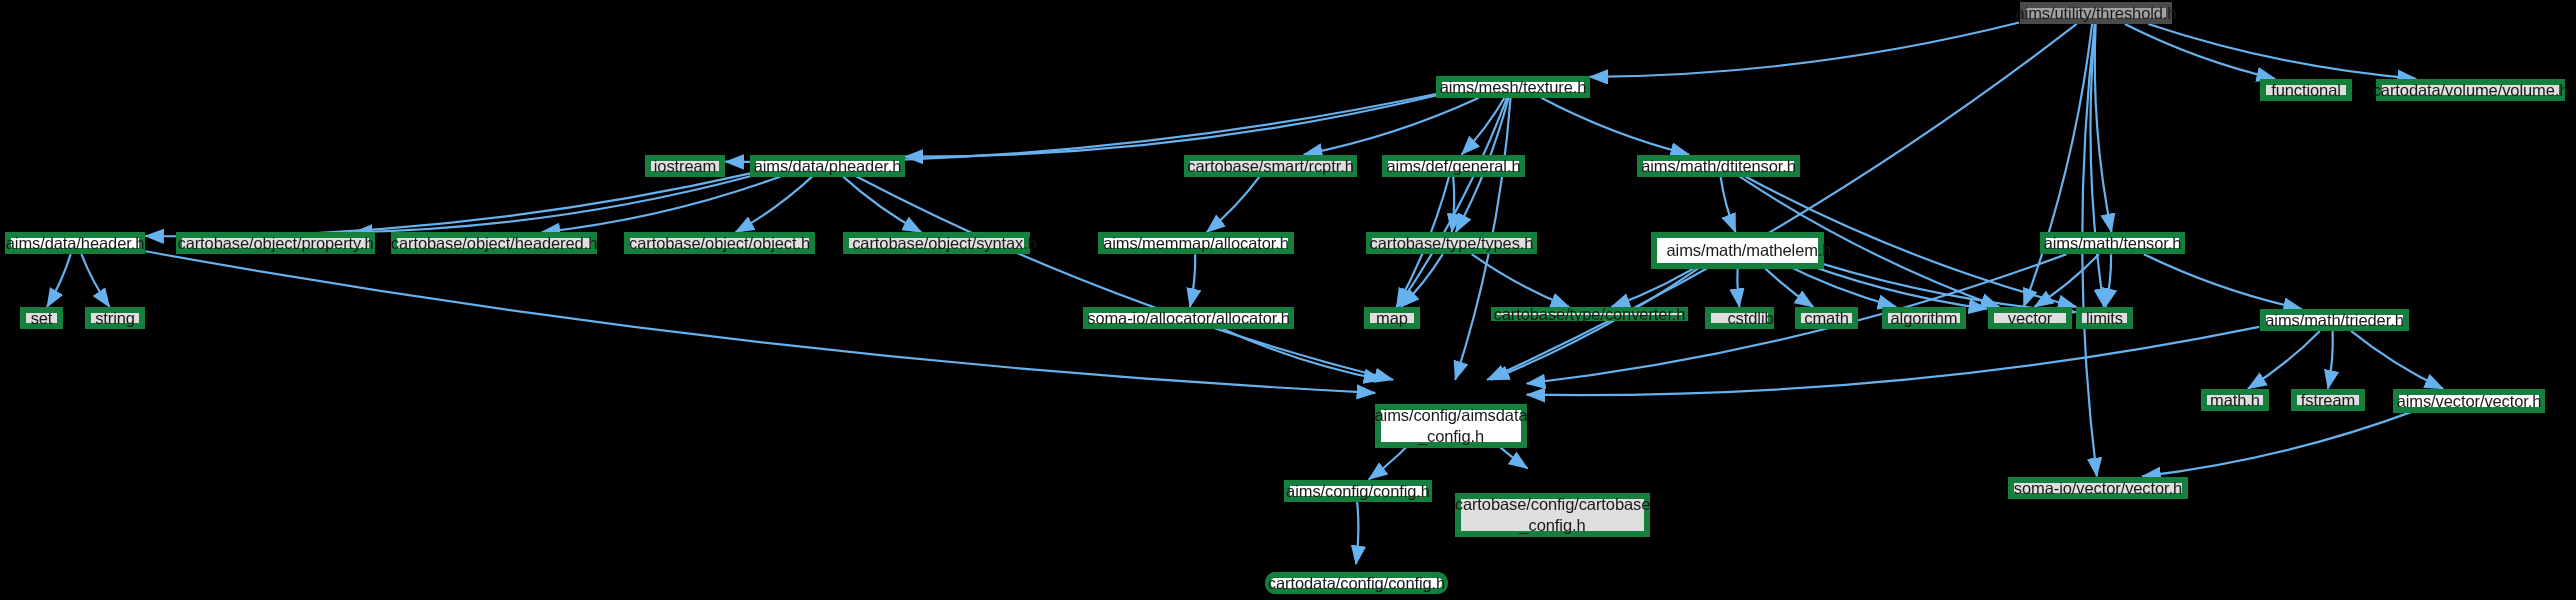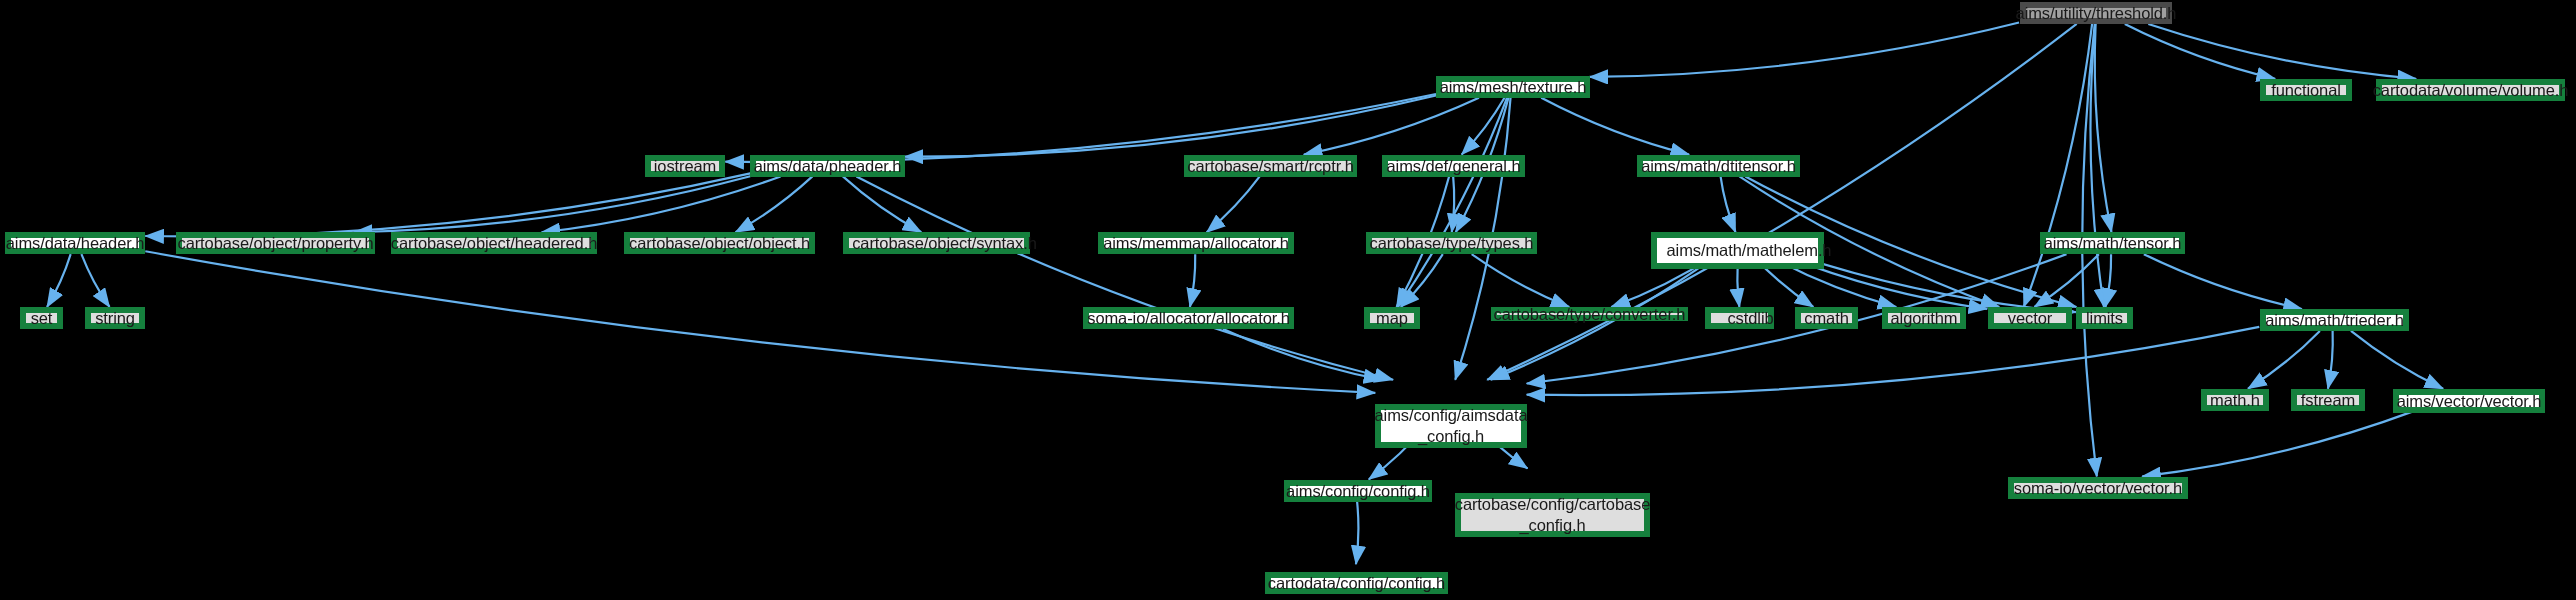--- a/index.html
+++ b/index.html
@@ -149,16 +149,16 @@
       <div class="node white" style="left: 2260px; top: 309px; width: 149px; height: 22px;">aims/math/trieder.h</div>
       <div class="node plain" style="left: 2201px; top: 389px; width: 68px; height: 22px;">math.h</div>
       <div class="node plain" style="left: 2291px; top: 389px; width: 74px; height: 22px;">fstream</div>
       <div class="node white" style="left: 2386px; top: 389px; width: 152px; height: 24px; margin-left: 7px;">aims/vector/vector.h</div>
       <div class="node white two-line" style="left: 1375px; top: 380px; width: 152px; height: 44px;">aims/config/aimsdata
 _config.h</div>
       <div class="node plain" style="left: 2008px; top: 477px; width: 180px; height: 22px;">soma-io/vector/vector.h</div>
       <div class="node white" style="left: 1284px; top: 480px; width: 148px; height: 22px;">aims/config/config.h</div>
       <div class="node plain two-line" style="left: 1455px; top: 469px; width: 195px; height: 44px;">cartobase/config/cartobase
 _config.h</div>
-      <div class="node white" style="left: 1265px; top: 572px; width: 183px; height: 22px;">cartodata/config/config.h</div>
+      <div class="node white" style="left: 1265px; top: 572px; width: 183px; height: 22px; border-radius: 10px;">cartodata/config/config.h</div>
     </div>
 </div>
 
 
 </body></html>

